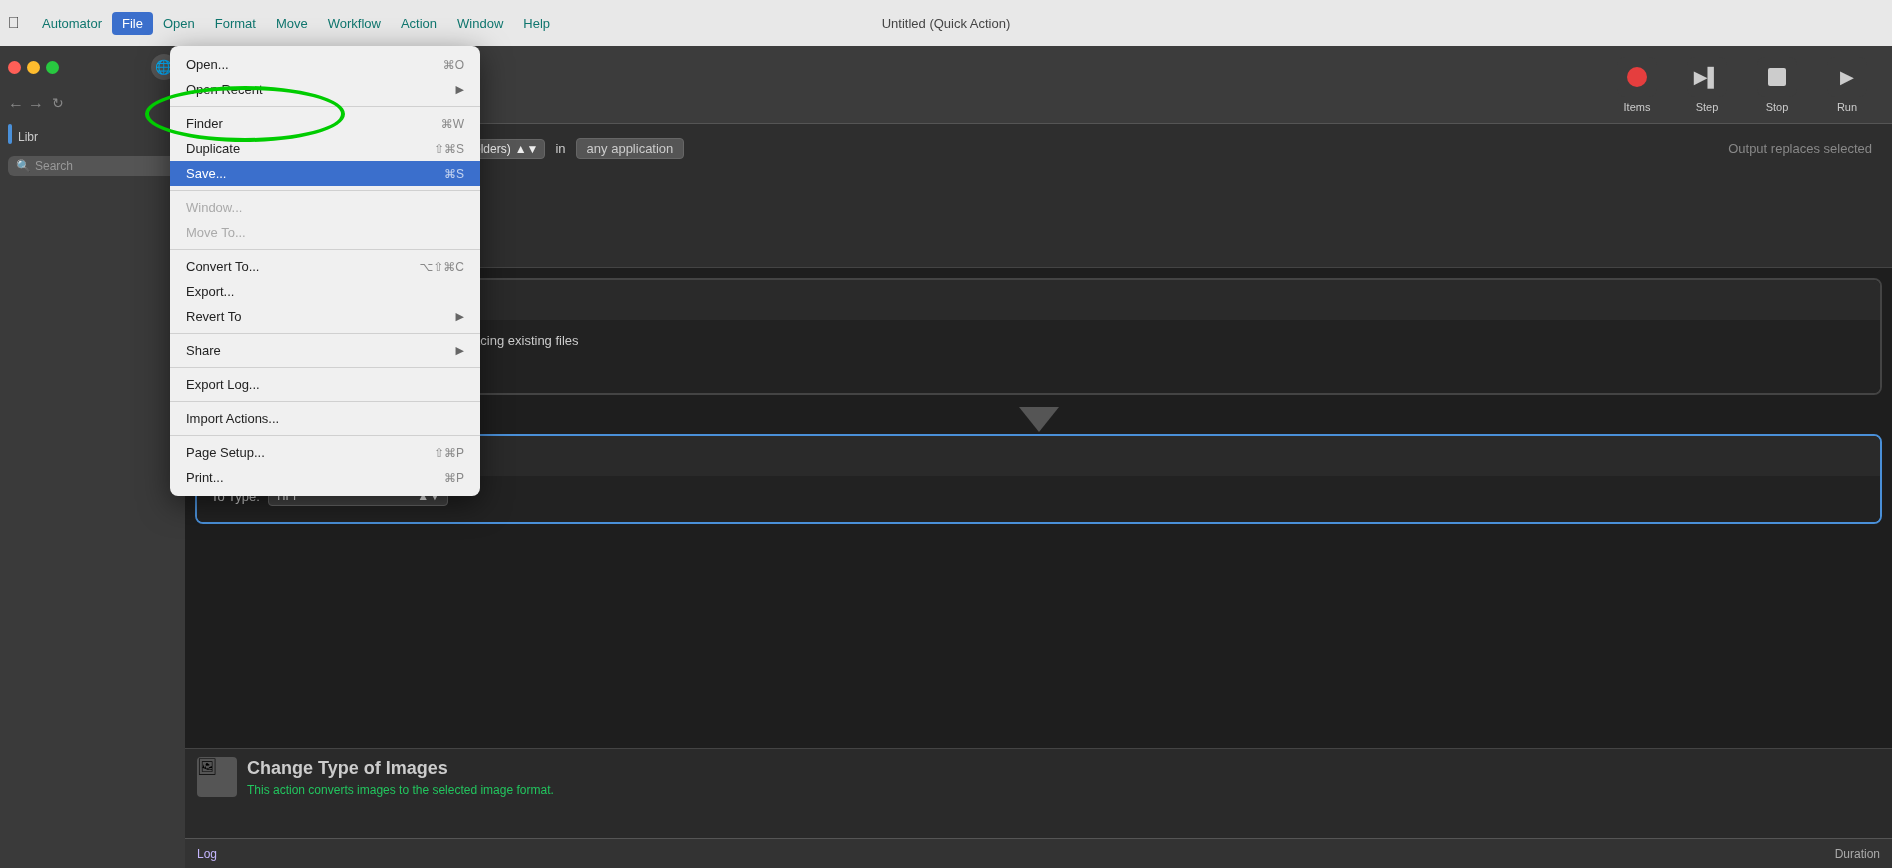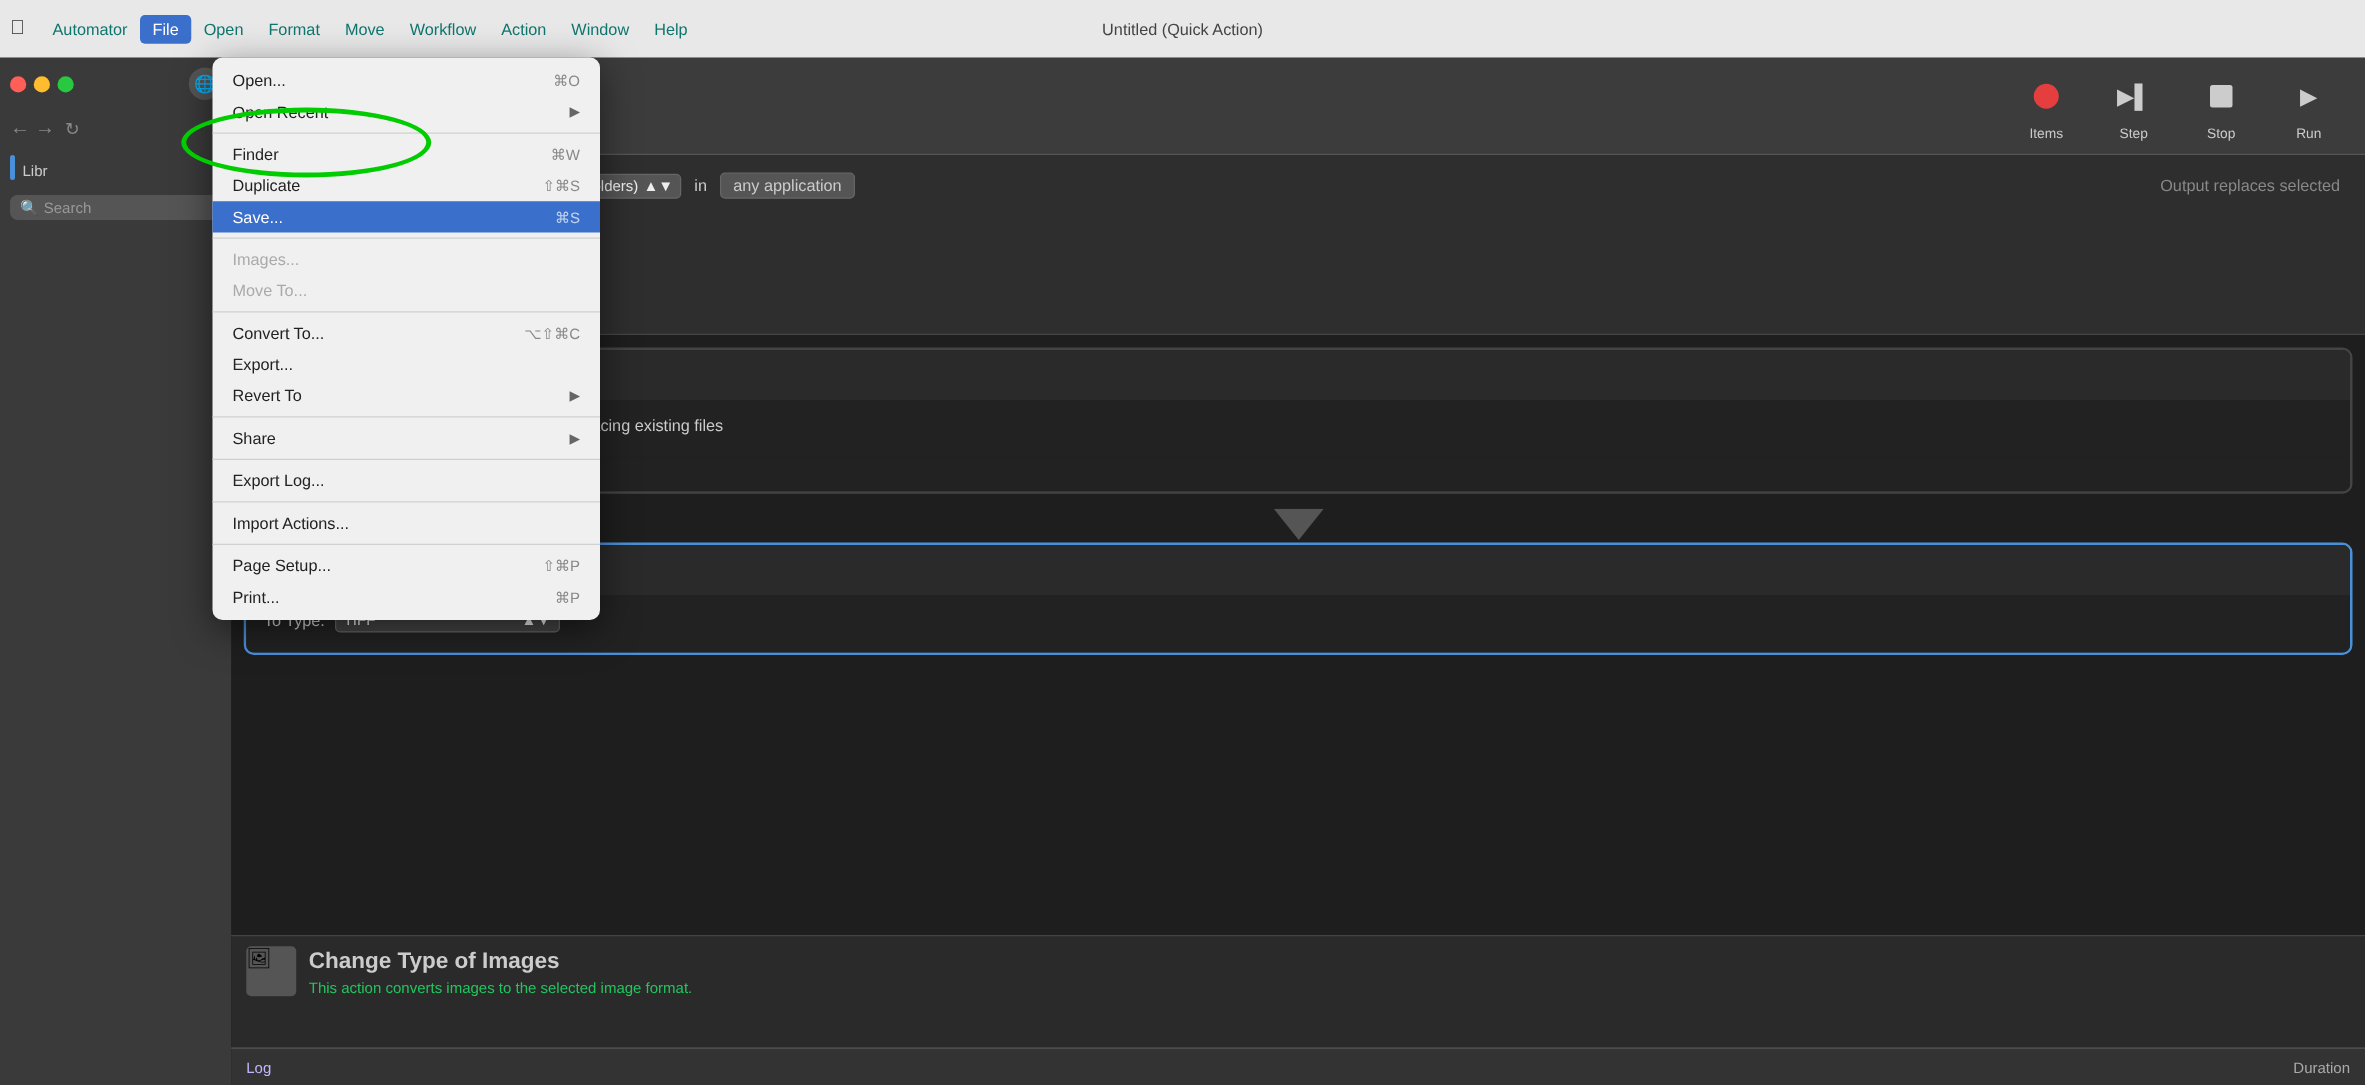--- a/index.html
+++ b/index.html
@@ -697,21 +697,21 @@
         </div>
       </div>
       <div class="dropdown-item highlighted">
         <span>Save...</span>
         <div style="display: flex; align-items: center; gap: 8px;">
           <span class="shortcut">⌘S</span>
         </div>
       </div>
       <div class="dropdown-separator"></div>
       <div class="dropdown-item disabled">
-        <span>Images...</span>
+        <span>Window...</span>
         <div style="display: flex; align-items: center; gap: 8px;"></div>
       </div>
       <div class="dropdown-item disabled">
         <span>Move To...</span>
         <div style="display: flex; align-items: center; gap: 8px;"></div>
       </div>
       <div class="dropdown-separator"></div>
       <div class="dropdown-item">
         <span>Convert To...</span>
         <div style="display: flex; align-items: center; gap: 8px;">

